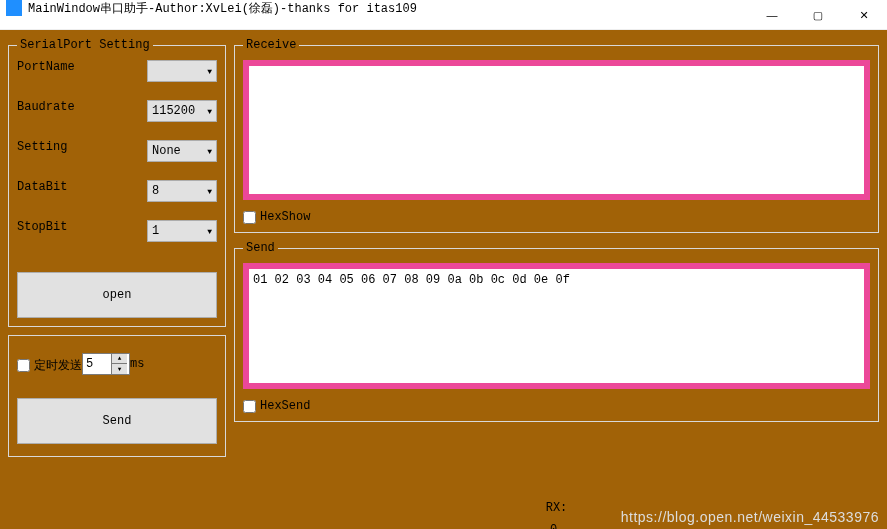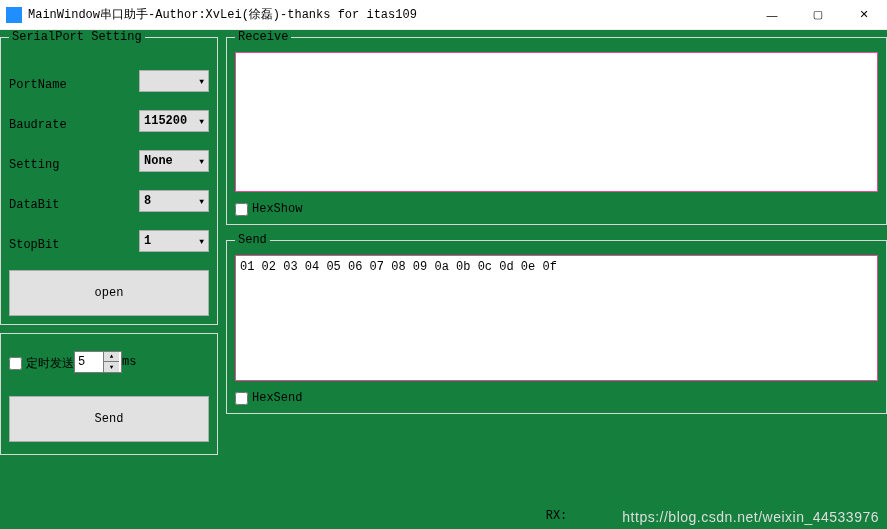--- a/index.html
+++ b/index.html
@@ -10,42 +10,42 @@
     background: #fff;
     width: 887px;
     height: 529px;
     overflow: hidden;
     color: #000;
   }
   
   .titlebar {
     height: 30px;
     display:flex;
-    align-items:center;
     border-bottom: 1px solid #eee;
   }
   .titlebar .app-icon {
     width:16px; height:16px; margin:0 6px;
     background: #1f8fff;
     display:inline-block;
   }
   .titlebar .title-text { flex:0 0 auto; }
   .titlebar .spacer { flex:1 1 auto; }
   .win-btn {
     width:46px; height:30px;
     display:flex; align-items:center; justify-content:center;
     font-family: "Segoe UI Symbol", sans-serif;
     font-size: 11px;
   }
 
   .client {
     position:relative;
     width:100%;
     height: calc(100% - 30px);
-    background:#15803d;
+    background:#a16207;
+    padding: 8px;
     display:flex;
     gap:8px;
   }
 
   fieldset.groupbox {
     border: 1px solid #d8d8d8;
     margin: 0;
     padding: 8px;
     font-size: 12px;
   }
@@ -68,36 +68,36 @@
   .right-col {
     flex:1 1 auto;
     display:flex;
     flex-direction:column;
     gap:0;
   }
 
   
   .sp-row {
     display:flex;
-    align-items:flex-end;
+    align-items:flex-start;
     height: 40px;
   }
   .sp-row .lbl { flex:1 1 auto; }
   .combo {
     width: 70px;
     height: 22px;
     background:#e1e1e1;
     border:1px solid #adadad;
     display:flex;
     align-items:center;
     padding:0 4px;
     position:relative;
     cursor:default;
   }
-  .combo .combo-val { flex:1 1 auto; overflow:hidden; white-space:nowrap;font-weight:bold; }
+  .combo .combo-val { flex:1 1 auto; overflow:hidden; white-space:nowrap; }
   .combo .combo-arrow {
     font-size:8px;
     padding-left:4px;
   }
   .chk {
     display:flex;
     align-items:center;
     gap:4px;
     margin-top:2px;
   }
@@ -105,21 +105,21 @@
 
   .big-btn {
     height: 46px;
     width: 100%;
     background:#e1e1e1;
     border:1px solid #adadad;
     display:flex;
     align-items:center;
     justify-content:center;
     cursor:default;
-    margin-top:18px;
+    margin-top:12px;
   }
 
   .spin {
     width:48px; height:22px;
     border:1px solid #7a7a7a;
     display:flex;
     align-items:stretch;
     background:#fff;
   }
   .spin input {
@@ -135,21 +135,21 @@
     font-size:6px; background:#e1e1e1; border-bottom:1px solid #7a7a7a;
   }
   .spin .spin-btns div:last-child { border-bottom:none; }
 
   .timer-panel .row {
     display:flex; align-items:center; gap:0; height:32px;
   }
 
   .textarea {
     width:100%;
-    border:1px solid #ec4899;
+    border:6px solid #ec4899;
     background:#fff;
     resize:none;
     font:inherit;
     padding:4px;
     outline:none;
   }
 
   .recv-area { height:140px; }
   .send-area { height:126px; }
 
@@ -305,14 +305,14 @@
       <span class="seg">TX:</span>
       <span class="grow"></span>
       <span class="seg count">0</span>
       <div class="cl-btn">
         <span>CL</span>
       </div>
     </div>
 
   </div>
 
-  <div class="watermark">https://blog.csdn.net/weixin_44533976</div>
+  <div class="watermark">https://blog.open.net/weixin_44533976</div>
 </div>
 
 </body></html>

